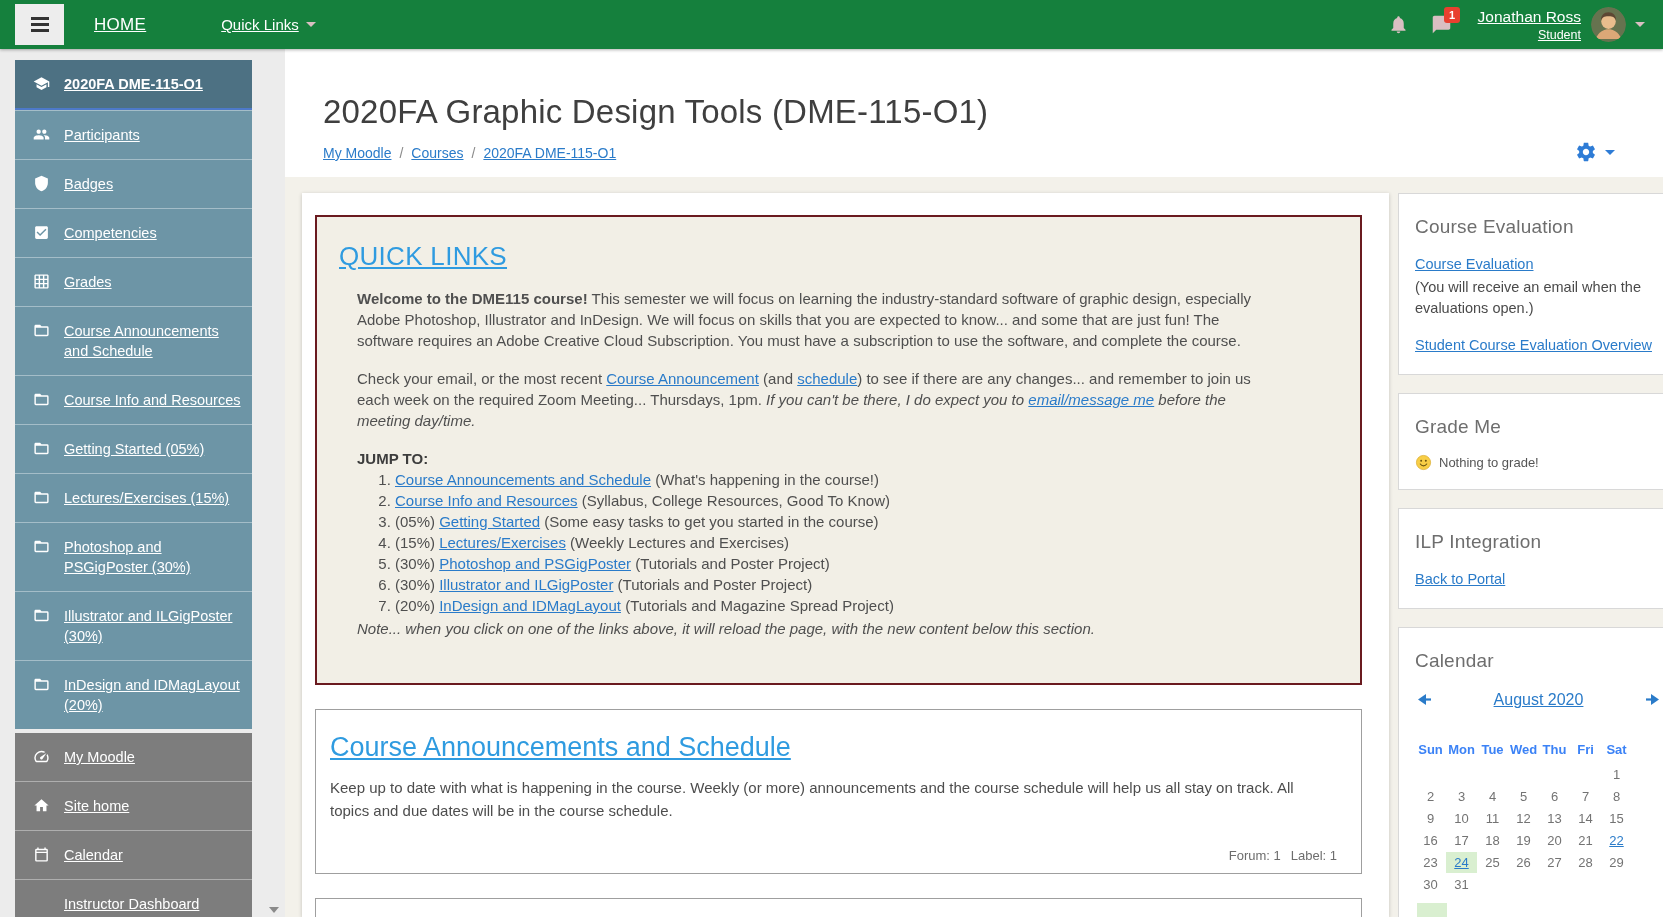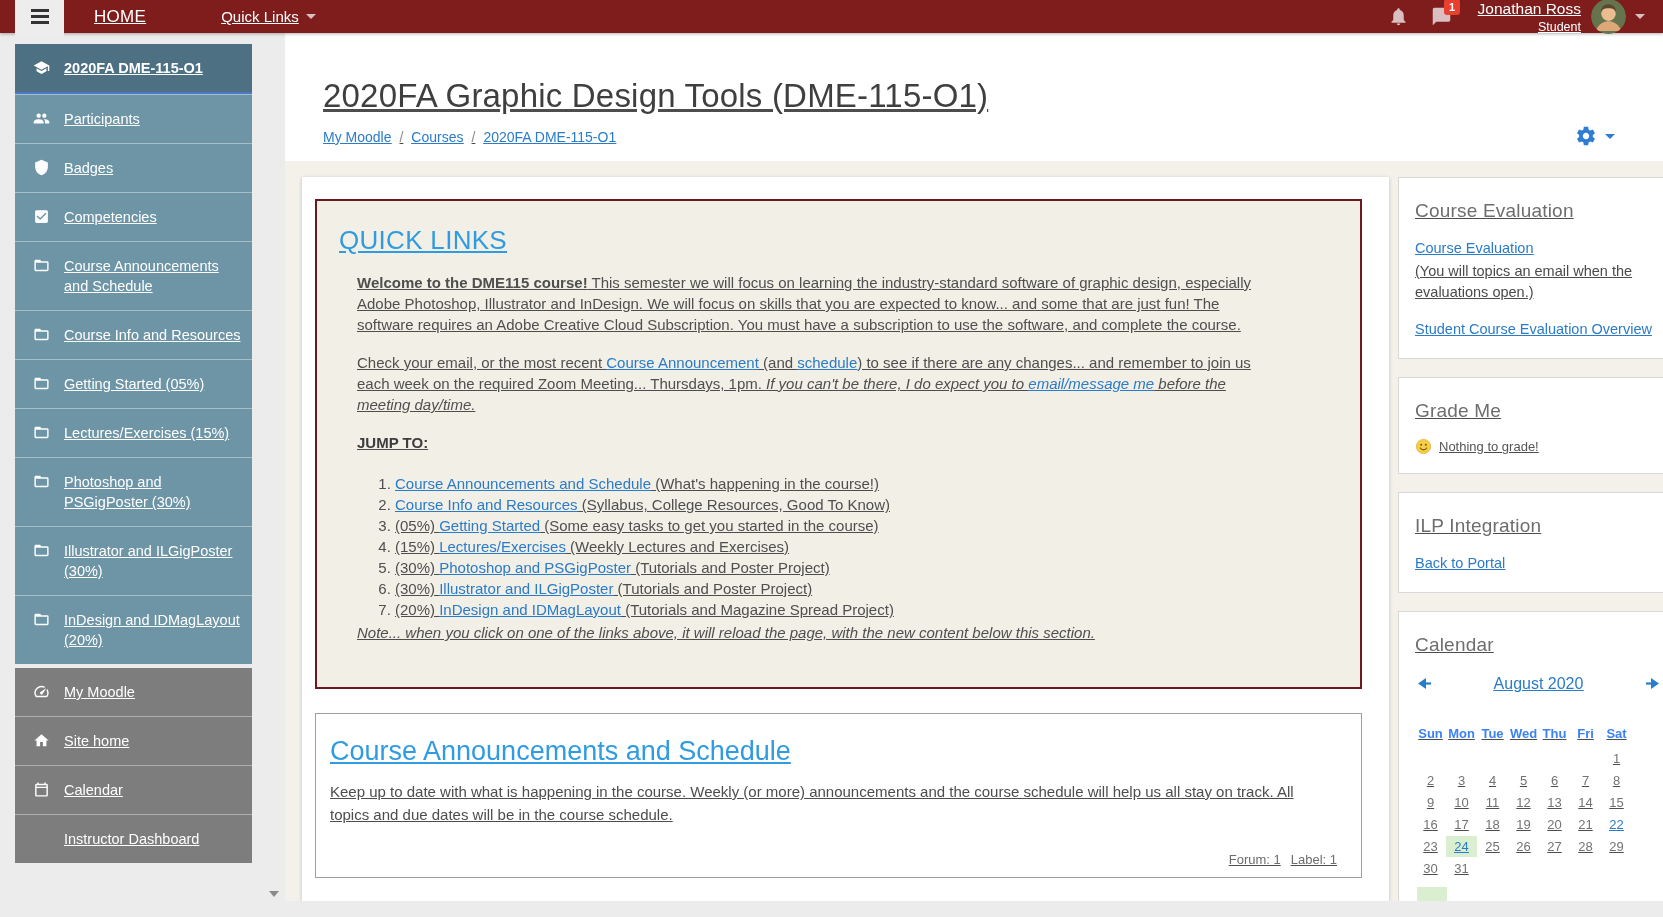--- a/index.html
+++ b/index.html
@@ -6,21 +6,21 @@
   html,body { margin:0; padding:0; }
   body {
     width:1663px; height:917px; overflow:hidden;
     font-family:"Liberation Sans", sans-serif;
     background:#ececec; color:#4d4d4d;
   }
   a { cursor:pointer; }
 
   
   .navbar {
-    height:33px; background:#7f1d1d; display:flex; align-items:center;
+    height:49px; background:#15803d; display:flex; align-items:center;
     position:relative; z-index:5; box-shadow:0 1px 3px rgba(0,0,0,.3);
   }
   .burger-btn {
     width:49px; height:41px; background:#ededed; margin-left:15px;
     display:flex; align-items:center; justify-content:center; cursor:pointer;
     flex-direction:column; gap:3.5px;
   }
   .burger-btn span { display:block; width:18px; height:2.5px; background:#333; }
   .nav-home {
     color:#fff; text-decoration:underline; font-size:17px; margin-left:30px; letter-spacing:.3px;
@@ -60,21 +60,21 @@
   .nav-ic { flex:none; width:19px; display:flex; justify-content:center; padding-top:1px; }
   .nav-ic svg { width:17px; height:17px; fill:#fff; }
   .drawer-group-site { margin-top:4px; }
   .drawer-group-site .nav-item { background:#7d7d7d; }
   .drawer-scroll-arrow {
     position:absolute; right:6px; bottom:4px; width:0; height:0;
     border-left:5px solid transparent; border-right:5px solid transparent; border-top:6px solid #8a8a8a;
   }
 
   
-  .main-col { flex:1; display:flex; flex-direction:column; background:#fff; min-width:0;text-decoration:underline; }
+  .main-col { flex:1; display:flex; flex-direction:column; background:#fff; min-width:0; }
   .page-header { background:#fff; padding:44px 60px 16px 38px; position:relative; }
   .page-title { font-size:33px; font-weight:300; color:#3f3f3f; margin:0; letter-spacing:.2px; }
   .breadcrumb { margin-top:14px; font-size:14px; color:#8a8a8a; }
   .breadcrumb a { color:#2a7bc9; text-decoration:underline; }
   .breadcrumb .sep { margin:0 8px; color:#8a8a8a; }
   .header-gear { position:absolute; right:48px; top:92px; display:flex; align-items:center; gap:8px; cursor:pointer; }
   .header-gear svg { width:22px; height:22px; fill:#2e7cd6; }
 
   .content-bg { flex:1; background:#f3f1ea; display:flex; align-items:stretch; padding-top:16px; overflow:hidden; }
   .main-card {
@@ -86,21 +86,21 @@
   .quicklinks-box {
     background:#f2efe6; border:2px solid #6a1a1f; padding:16px 30px 44px 22px; margin-bottom:24px;
   }
   .ql-heading {
     display:inline-block; color:#2f9be0; font-size:26px; font-weight:300;
     text-decoration:underline; margin:8px 0 16px 0; letter-spacing:.3px;
   }
   .ql-body { margin-left:18px; max-width:905px; font-size:15px; line-height:1.4; color:#4f4f4f; }
   .ql-body p { margin:0 0 17px 0; }
   .ql-body a { color:#2a7bc9; text-decoration:underline; }
-  .ql-jump-heading { font-weight:bold; color:#3d3d3d; margin-bottom:20px; }
+  .ql-jump-heading { font-weight:bold; color:#3d3d3d; margin-bottom:0; }
   .ql-list { margin:0 0 2px 0; padding-left:38px; }
   .ql-list li { margin-bottom:0; line-height:1.4; }
   .ql-note { font-style:italic; margin-top:2px; }
 
   
   .section-card { background:#fff; border:1px solid #9f9f9f; padding:12px 24px 10px 14px; margin-bottom:24px; }
   .section-title {
     display:inline-block; color:#2f9be0; font-size:27px; font-weight:300;
     text-decoration:underline; margin:10px 0 14px 0;
   }
@@ -203,20 +203,28 @@
         <span class="nav-ic">
             <svg viewBox="0 0 24 24">
               <path d="M19 3H5c-1.1 0-2 .9-2 2v14c0 1.1.9 2 2 2h14c1.1 0 2-.9 2-2V5c0-1.1-.9-2-2-2zm-9 14l-5-5 1.41-1.41L10 14.17l7.59-7.59L19 8l-9 9z"></path>
             </svg>
           </span>
         <span class="nav-label">Competencies</span>
       </a>
       <a class="nav-item">
         <span class="nav-ic">
             <svg viewBox="0 0 24 24">
+              <path d="M20 2H4c-1.1 0-2 .9-2 2v16c0 1.1.9 2 2 2h16c1.1 0 2-.9 2-2V4c0-1.1-.9-2-2-2zM8 20H4v-4h4v4zm0-6H4v-4h4v4zm0-6H4V4h4v4zm6 12h-4v-4h4v4zm0-6h-4v-4h4v4zm0-6h-4V4h4v4zm6 12h-4v-4h4v4zm0-6h-4v-4h4v4zm0-6h-4V4h4v4z"></path>
+            </svg>
+          </span>
+        <span class="nav-label">Grades</span>
+      </a>
+      <a class="nav-item">
+        <span class="nav-ic">
+            <svg viewBox="0 0 24 24">
               <path d="M20 6h-8l-2-2H4c-1.1 0-2 .9-2 2v12a2 2 0 0 0 2 2h16a2 2 0 0 0 2-2V8a2 2 0 0 0-2-2zm0 12H4V8h16v10z"></path>
             </svg>
           </span>
         <span class="nav-label">Course Announcements and Schedule</span>
       </a>
       <a class="nav-item">
         <span class="nav-ic">
             <svg viewBox="0 0 24 24">
               <path d="M20 6h-8l-2-2H4c-1.1 0-2 .9-2 2v12a2 2 0 0 0 2 2h16a2 2 0 0 0 2-2V8a2 2 0 0 0-2-2zm0 12H4V8h16v10z"></path>
             </svg>
@@ -346,21 +354,21 @@
         <section class="section-card">
           
           
         </section>
       </main>
 
       <aside class="right-col">
         <div class="block">
           <div class="block-title">Course Evaluation</div>
           <a>Course Evaluation</a>
-          <div class="note">(You will topics an email when the evaluations open.)</div>
+          <div class="note">(You will receive an email when the evaluations open.)</div>
           <a>Student Course Evaluation Overview</a>
         </div>
 
         <div class="block">
           <div class="block-title">Grade Me</div>
           <div class="grade-row">
             <svg viewBox="0 0 24 24">
                 <circle cx="12" cy="12" r="10" fill="#f8ce46" stroke="#d7a929" stroke-width="1"></circle>
                 <circle cx="8.7" cy="9.5" r="1.4" fill="#6b5410"></circle>
                 <circle cx="15.3" cy="9.5" r="1.4" fill="#6b5410"></circle>

